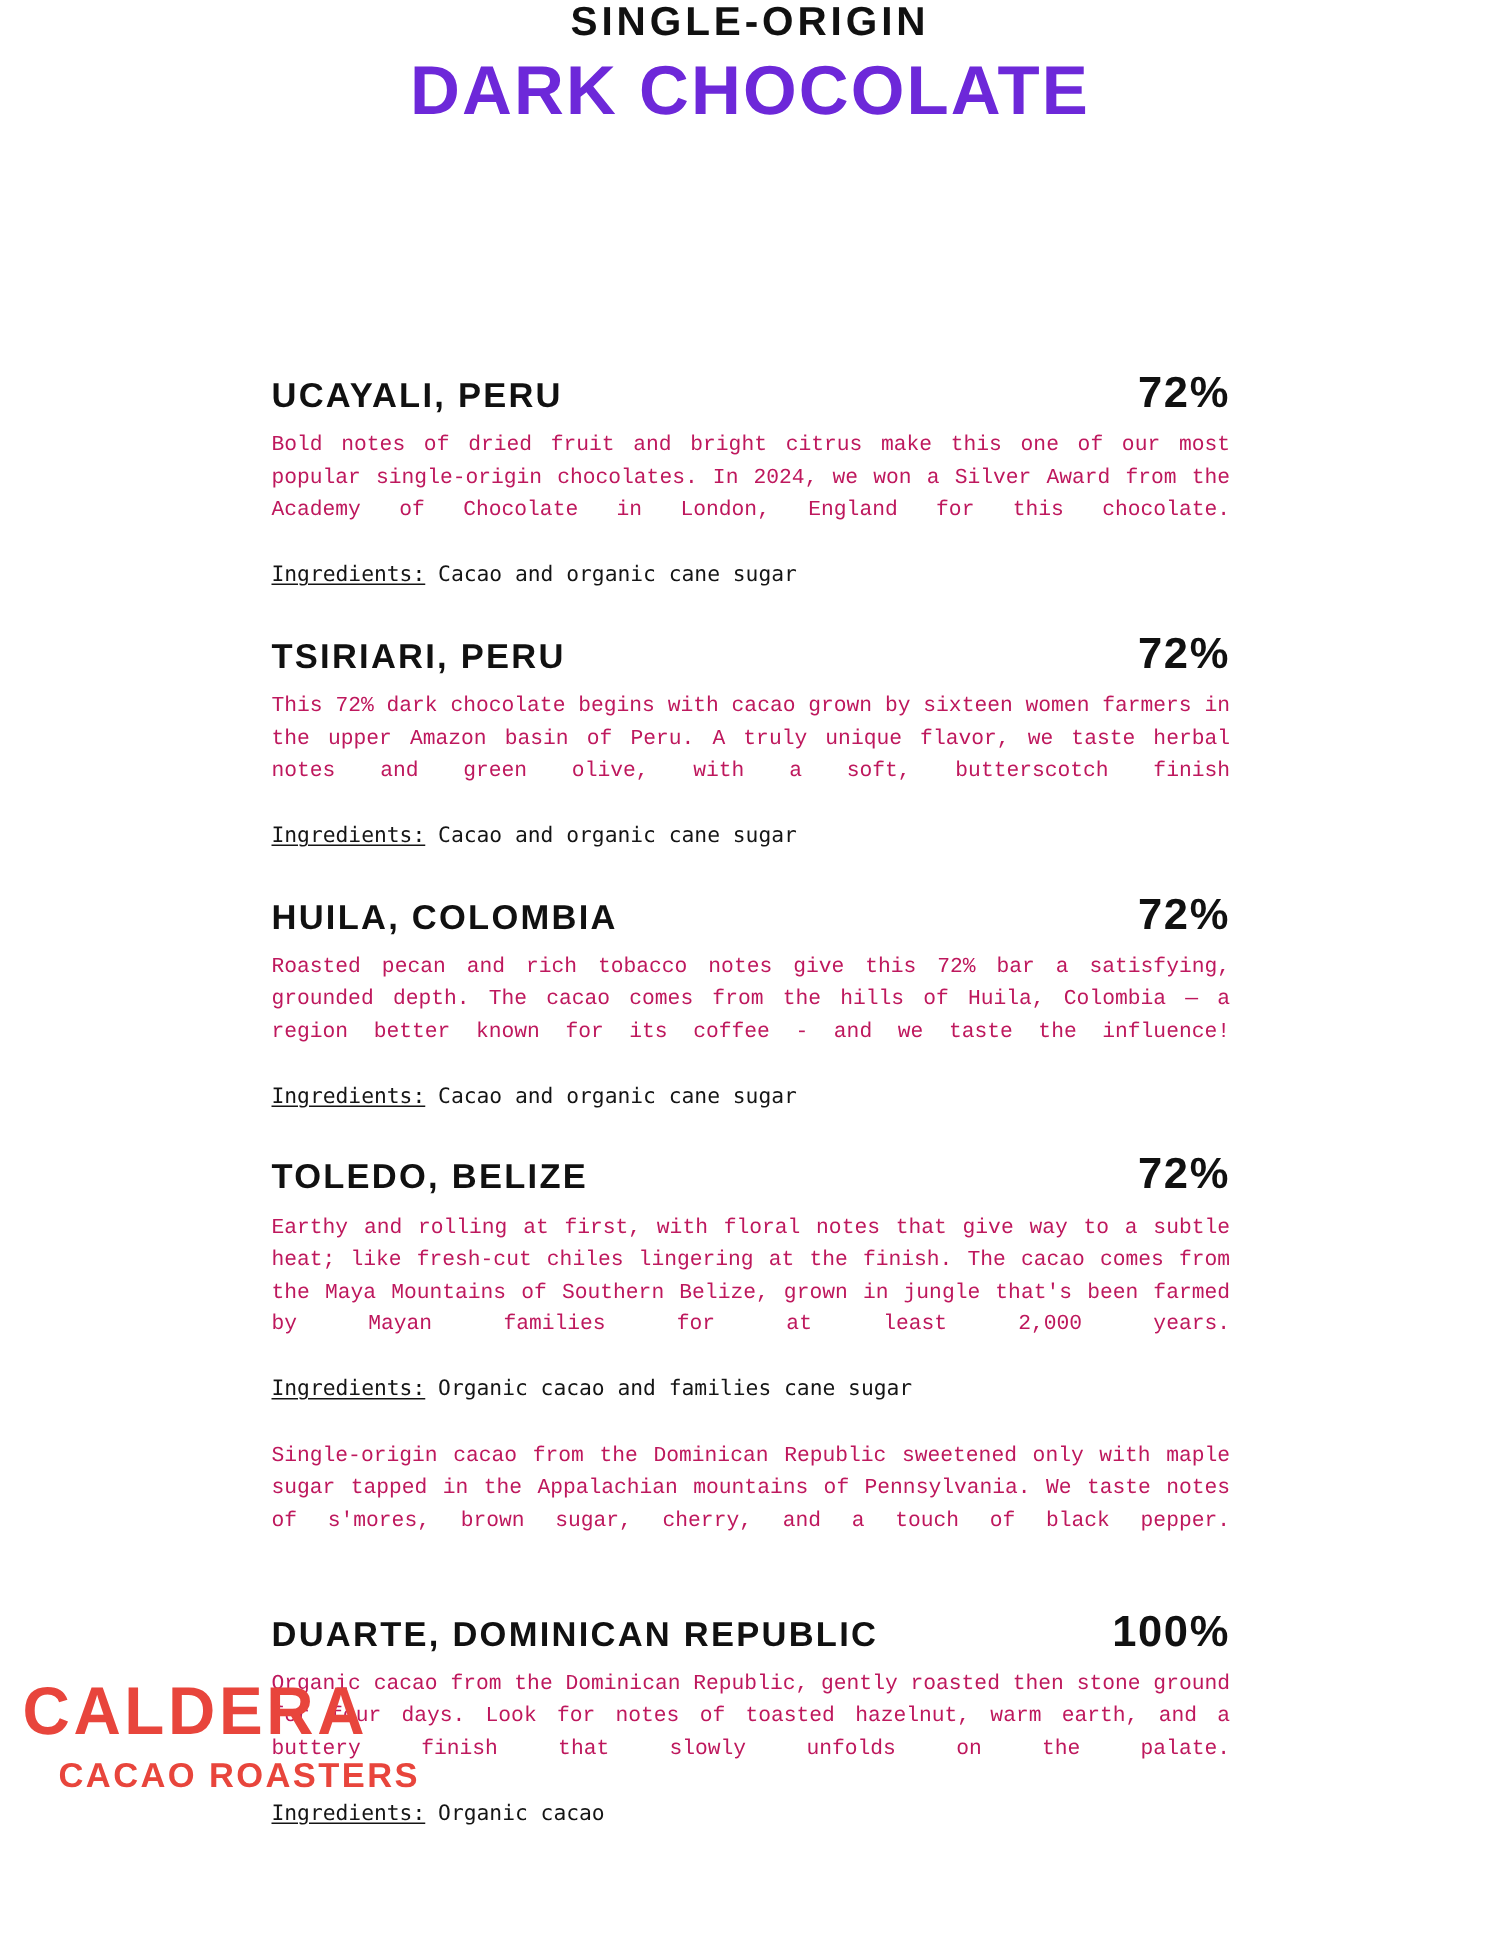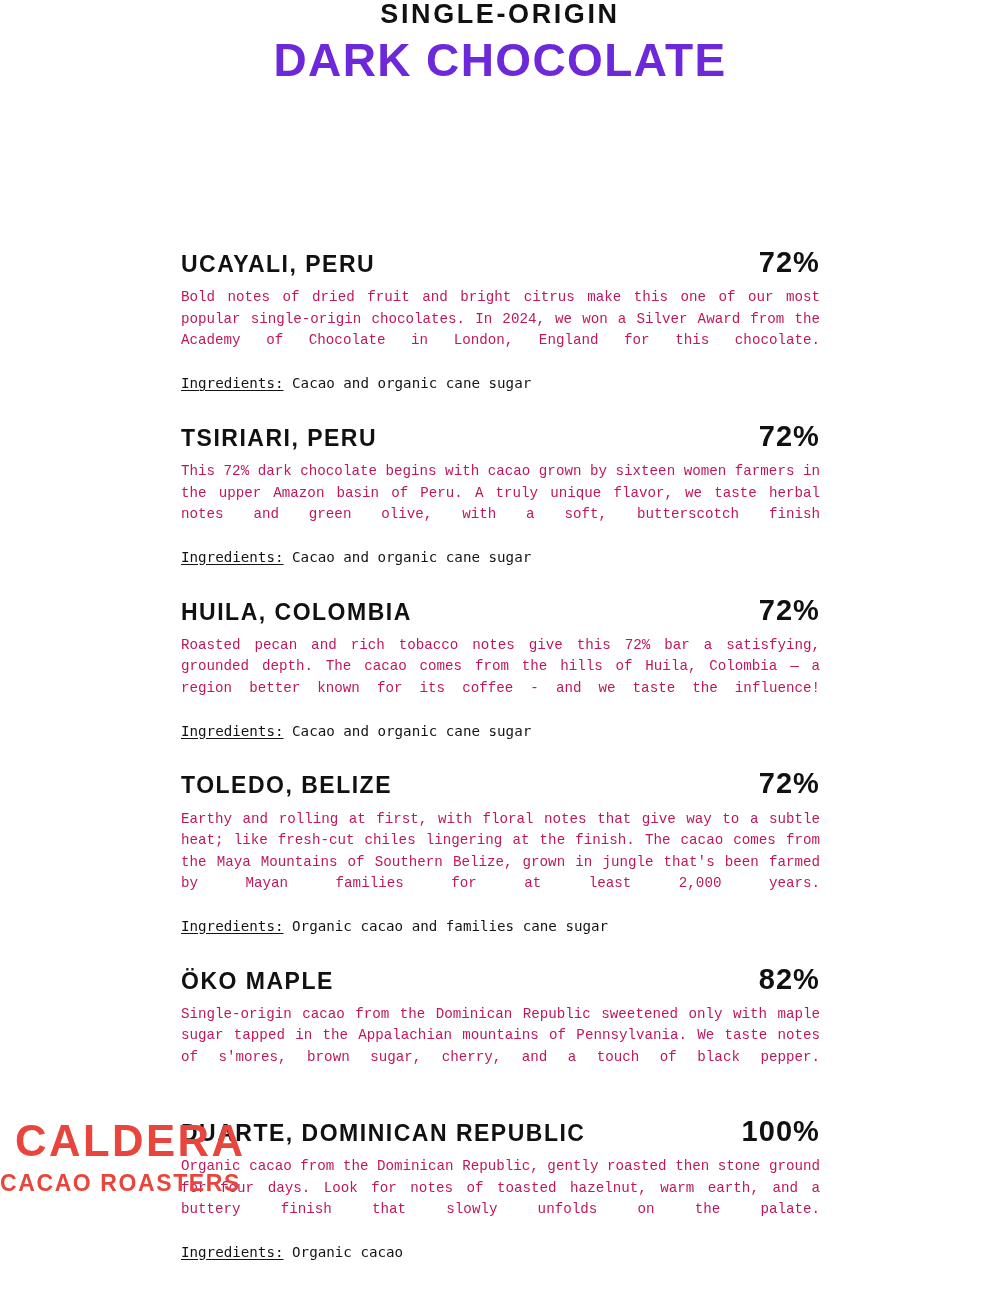--- a/index.html
+++ b/index.html
@@ -172,34 +172,30 @@
       </div>
       <div class="item">
         <div class="item-head">
           <div class="item-name">TOLEDO, BELIZE</div>
           <div class="item-pct">72%</div>
         </div>
         <div class="item-desc">Earthy and rolling at first, with floral notes that give way to a subtle heat; like fresh-cut chiles lingering at the finish. The cacao comes from the Maya Mountains of Southern Belize, grown in jungle that's been farmed by Mayan families for at least 2,000 years.</div>
         <div class="item-ingredients"><span class="ing-label">Ingredients:</span> <span>Organic cacao and families cane sugar</span></div>
       </div>
       <div class="item">
-        <div class="item-head">
-          <div class="item-name">ÖKO MAPLE</div>
-          <div class="item-pct">82%</div>
-        </div>
         <div class="item-desc">Single-origin cacao from the Dominican Republic sweetened only with maple sugar tapped in the Appalachian mountains of Pennsylvania. We taste notes of s'mores, brown sugar, cherry, and a touch of black pepper.</div>
       </div>
       <div class="item">
         <div class="item-head">
           <div class="item-name">DUARTE, DOMINICAN REPUBLIC</div>
           <div class="item-pct">100%</div>
         </div>
         <div class="item-desc">Organic cacao from the Dominican Republic, gently roasted then stone ground for four days. Look for notes of toasted hazelnut, warm earth, and a buttery finish that slowly unfolds on the palate.</div>
         <div class="item-ingredients"><span class="ing-label">Ingredients:</span> <span>Organic cacao</span></div>
       </div>
     </div>
 
   <div class="brand">
     <div class="brand-name" style="color: rgb(232, 69, 60);">CALDERA</div>
-    <div class="brand-sub" style="color: rgb(232, 69, 60);">CACAO ROASTERS</div>
+    <div class="brand-sub" style="color: rgb(232, 69, 60); padding-left: 39px;">CACAO ROASTERS</div>
   </div>
 
 </div>
 
 </body></html>

